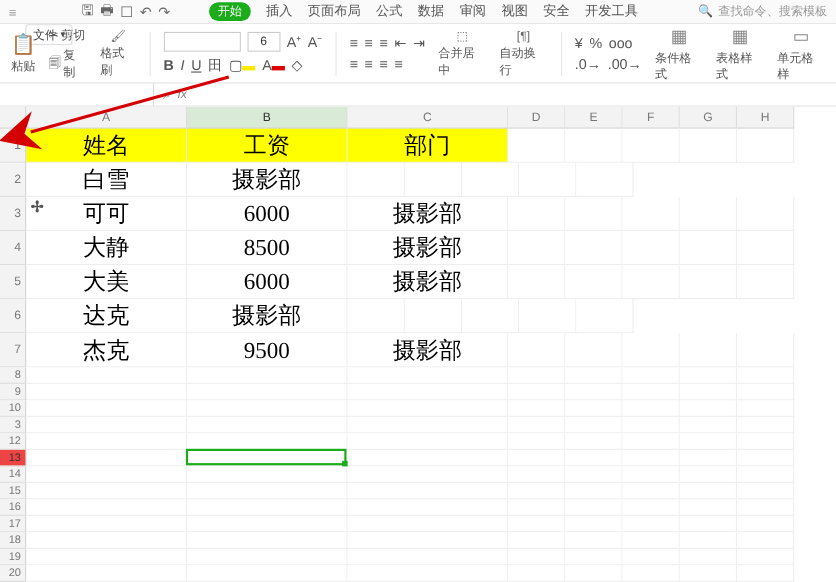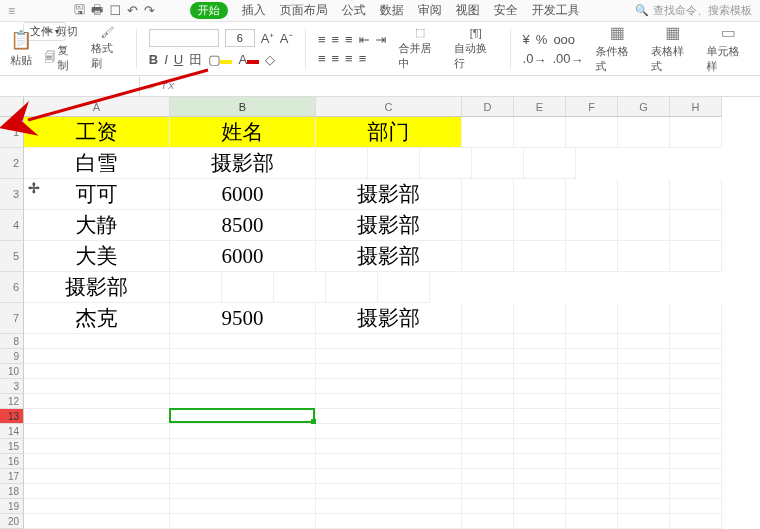--- a/index.html
+++ b/index.html
@@ -195,21 +195,21 @@
       <span class="icn">▭</span>
       <span>单元格样</span>
     </div>
   </div>
 </div>
 
 <div class="formula-bar">
   <div class="name-box"></div>
   <div class="fx-area">
     <span class="mag">⌕</span>
-    <span style="font-style:italic;font-family:Liberation Mono, monospace;">fx</span>
+    <span style="font-style:italic;">fx</span>
   </div>
 </div>
 
 <div class="grid">
   <div class="corner"></div>
   <div class="colhdrs" id="colhdrs">
       <div class="colhdr" style="width: 146px;">A</div>
       <div class="colhdr sel" style="width: 146px;">B</div>
       <div class="colhdr" style="width: 146px;">C</div>
       <div class="colhdr" style="width: 52px;">D</div>
@@ -235,22 +235,22 @@
       <div class="rowhdr">14</div>
       <div class="rowhdr">15</div>
       <div class="rowhdr">16</div>
       <div class="rowhdr">17</div>
       <div class="rowhdr">18</div>
       <div class="rowhdr">19</div>
       <div class="rowhdr">20</div>
     </div>
   <div class="cells" id="cells">
       <div class="cellrow tall">
+        <div class="cell wA hdr" style="width: 146px;">姓名</div>
         <div class="cell wB hdr" style="width: 146px;">工资</div>
-        <div class="cell wA hdr" style="width: 146px;">姓名</div>
         <div class="cell wC hdr" style="width: 146px;">部门</div>
         <div class="cell wN" style="width: 52px;"></div>
         <div class="cell wN" style="width: 52px;"></div>
         <div class="cell wN" style="width: 52px;"></div>
         <div class="cell wN" style="width: 52px;"></div>
         <div class="cell wN" style="width: 52px;"></div>
       </div>
       <div class="cellrow tall">
         <div class="cell wA data" style="width: 146px;">白雪</div>
         <div class="cell wC data" style="width: 146px;">摄影部</div>
@@ -284,20 +284,21 @@
         <div class="cell wA data" style="width: 146px;">大美</div>
         <div class="cell wB data" style="width: 146px;">6000</div>
         <div class="cell wC data" style="width: 146px;">摄影部</div>
         <div class="cell wN" style="width: 52px;"></div>
         <div class="cell wN" style="width: 52px;"></div>
         <div class="cell wN" style="width: 52px;"></div>
         <div class="cell wN" style="width: 52px;"></div>
         <div class="cell wN" style="width: 52px;"></div>
       </div>
       <div class="cellrow tall">
+        <div class="cell wA data" style="width: 146px;">达克</div>
         <div class="cell wC data" style="width: 146px;">摄影部</div>
         <div class="cell wN" style="width: 52px;"></div>
         <div class="cell wN" style="width: 52px;"></div>
         <div class="cell wN" style="width: 52px;"></div>
         <div class="cell wN" style="width: 52px;"></div>
         <div class="cell wN" style="width: 52px;"></div>
       </div>
       <div class="cellrow tall">
         <div class="cell wA data" style="width: 146px;">杰克</div>
         <div class="cell wB data" style="width: 146px;">9500</div>

